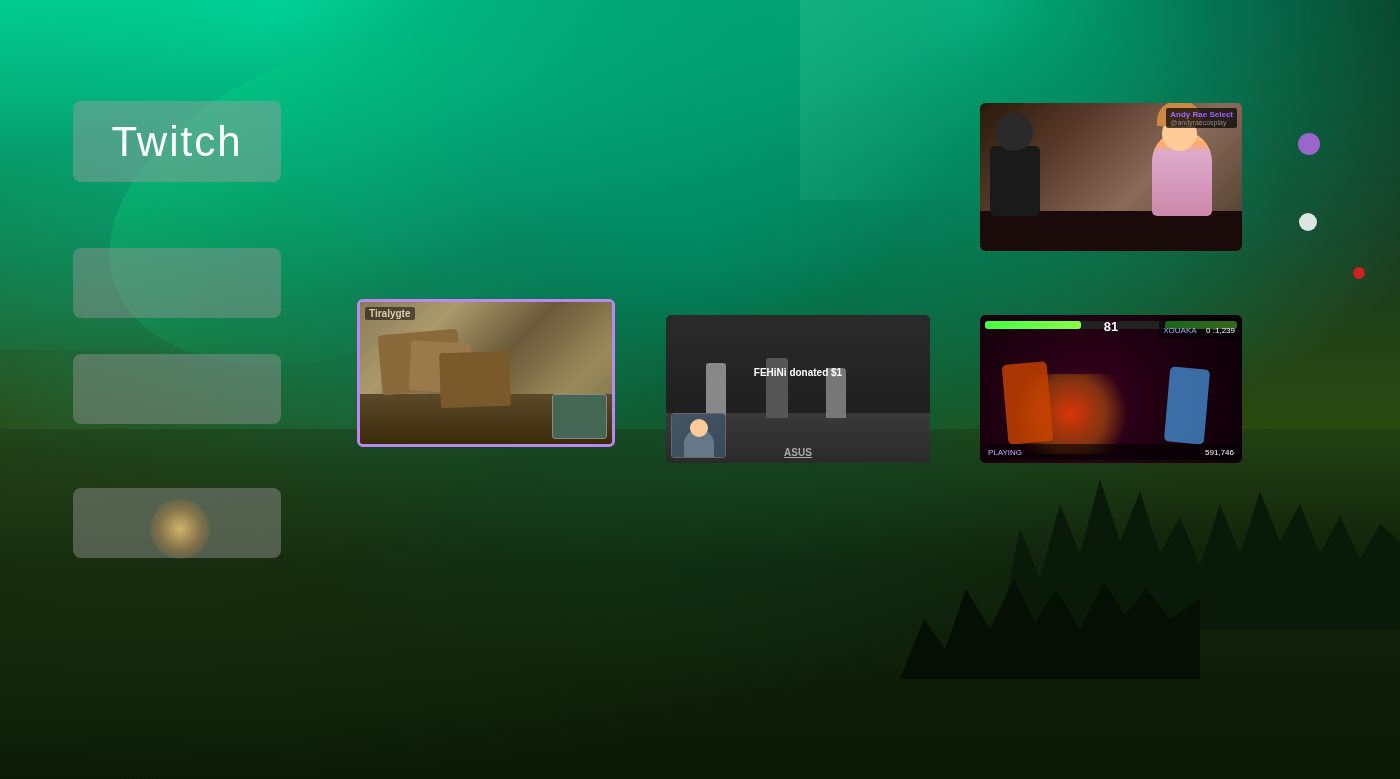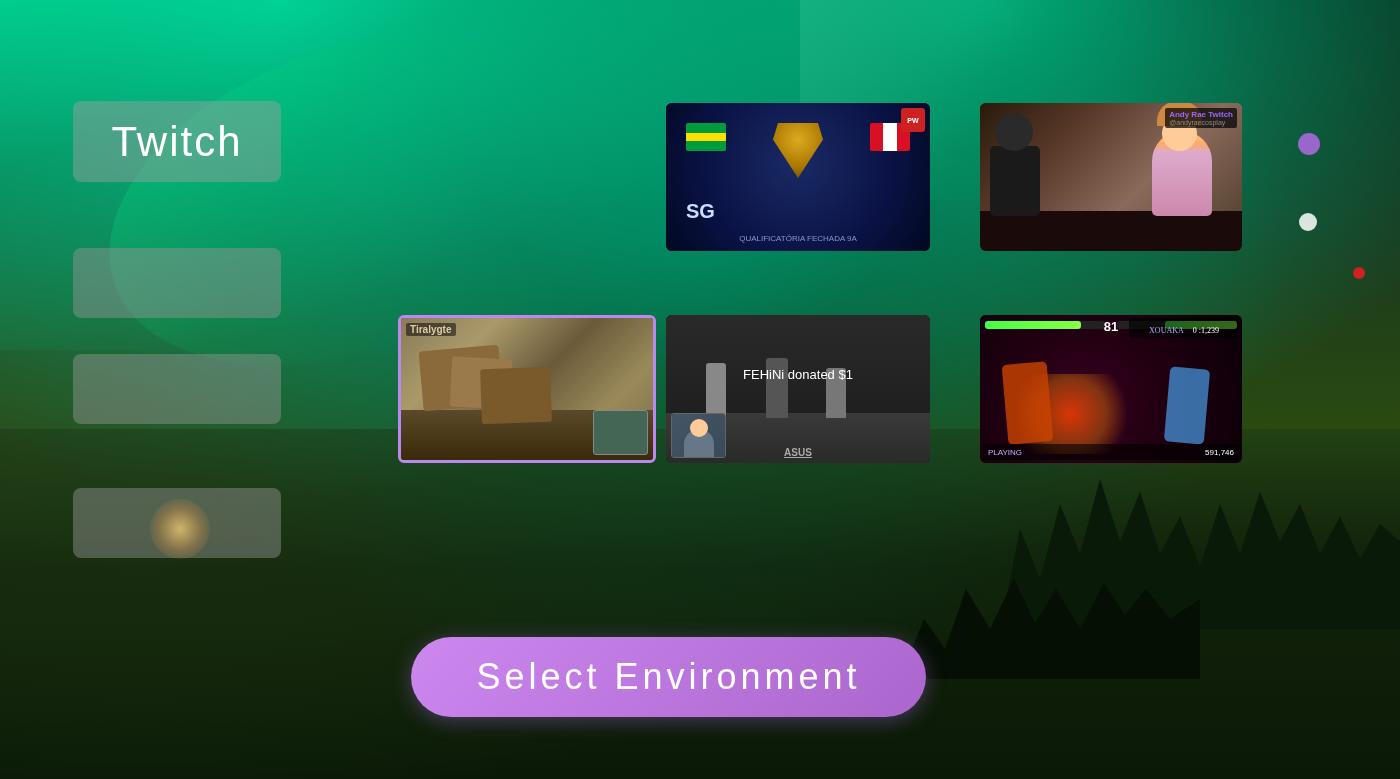--- a/index.html
+++ b/index.html
@@ -175,22 +175,22 @@
       position: relative;
       display: flex;
       align-items: center;
       justify-content: center;
       overflow: hidden;
     }
     .donation-text {
       position: absolute;
       top: 35%; left: 50%; transform: translateX(-50%);
       color: #ffffff;
-      font-size: 13px;
-      font-weight: normal;
+      font-size: 10px;
+      font-weight: bold;
       text-align: right;
       white-space: nowrap;
     }
 
     
     .fight-glow {
       position: absolute;
       width: 120px; height: 80px;
       background: radial-gradient(circle, #ff4400cc 0%, #ff880060 50%, transparent 80%);
       left: 30px; top: 40%;
@@ -266,61 +266,44 @@
 
   <div class="twitch-box">
     <span class="twitch-label">Twitch</span>
   </div>
 
   <div class="gray-box" style="top:248px;left:73px;width:208px;height:70px;"></div>
   <div class="gray-box" style="top:354px;left:73px;width:208px;height:70px;"></div>
   <div class="gray-box" style="top:488px;left:73px;width:208px;height:70px;"></div>
 
 
-  <div class="thumb" style="top:103px;left:666px;width:264px;height:148px;">
-    <div class="thumb-content thumb-dota">
-
-      <div style="position:absolute;inset:0;background:radial-gradient(circle at 50% 40%,#1a2a66 0%,#0a1244 60%,#000820 100%);"></div>
-
-      <div style="position:absolute;top:20px;left:20px;width:40px;height:28px;background:linear-gradient(180deg,#009c3b 35%,#ffdf00 35%,#ffdf00 65%,#009c3b 65%);border-radius:2px;"></div>
-      <div style="position:absolute;top:20px;right:20px;width:40px;height:28px;background:linear-gradient(90deg,#d91023 33%,#ffffff 33%,#ffffff 67%,#d91023 67%);border-radius:2px;"></div>
-
-      <div style="position:absolute;top:20px;left:50%;transform:translateX(-50%);width:50px;height:55px;background:radial-gradient(circle at 50% 30%,#ddaa22 0%,#aa7700 60%,#664400 100%);clip-path:polygon(10% 0%,90% 0%,100% 30%,50% 100%,0% 30%);"></div>
-
-      <div style="position:absolute;bottom:28px;left:20px;color:#ccddff;font-size:20px;font-weight:bold;">SG</div>
-
-      <div style="position:absolute;bottom:8px;left:0;right:0;text-align:center;color:#8899cc;font-size:8px;">QUALIFICATÓRIA FECHADA 9A</div>
-
-      <div style="position:absolute;top:5px;right:5px;width:24px;height:24px;background:#cc2222;border-radius:3px;display:flex;align-items:center;justify-content:center;color:white;font-size:7px;font-weight:bold;">PW</div>
-    </div>
-  </div>
 
   <div class="thumb" style="top:103px;left:980px;width:262px;height:148px;">
     <div class="thumb-content thumb-cosplay">
       <div style="position:absolute;inset:0;background:linear-gradient(135deg,#2a1a0a 0%,#5a3a2a 30%,#8a6a5a 60%,#4a3a2a 100%);"></div>
 
       <div style="position:absolute;bottom:0;left:0;right:0;height:40px;background:#1a0a0a;"></div>
 
       <div style="position:absolute;bottom:35px;right:30px;width:60px;height:85px;background:linear-gradient(180deg,#ffcc99 0%,#ffaa66 15%,#ddaacc 25%,#cc88aa 100%);border-radius:30px 30px 5px 5px;"></div>
 
       <div style="position:absolute;bottom:100px;right:45px;width:35px;height:35px;background:#ffcc99;border-radius:50%;"></div>
 
       <div style="position:absolute;bottom:125px;right:40px;width:45px;height:25px;background:#cc8844;border-radius:20px 20px 0 0;"></div>
 
       <div style="position:absolute;bottom:35px;left:10px;width:50px;height:70px;background:#1a1a1a;border-radius:5px;"></div>
       <div style="position:absolute;bottom:100px;left:15px;width:38px;height:38px;background:#2a2a2a;border-radius:50%;"></div>
 
       <div style="position:absolute;top:5px;right:5px;background:rgba(0,0,0,0.7);padding:2px 4px;border-radius:2px;">
-        <div style="color:#9966ff;font-size:8px;font-weight:bold;">Andy Rae Twitch</div>
+        <div style="color:#9966ff;font-size:8px;font-weight:bold;">Andy Rae Select</div>
         <div style="color:#888;font-size:7px;">@andyraecosplay</div>
       </div>
     </div>
   </div>
 
-  <div class="thumb thumb-border-purple" style="top:315px;left:357px;width:258px;height:148px;margin-left:41px;">
+  <div class="thumb thumb-border-purple" style="top:299px;left:357px;width:258px;height:148px;">
     <div class="thumb-content thumb-pubg2">
       <div style="position:absolute;inset:0;background:linear-gradient(135deg,#8a7a5a 0%,#aa9a6a 25%,#6a5a3a 50%,#9a8a5a 75%,#7a6a4a 100%);"></div>
 
       <div style="position:absolute;bottom:0;left:0;right:0;height:50px;background:linear-gradient(180deg,#5a4a2a 0%,#3a2a0a 100%);"></div>
 
       <div style="position:absolute;center:0;top:30px;left:20px;width:80px;height:60px;background:#8a6a3a;border-radius:4px;transform:rotate(-5deg);"></div>
       <div style="position:absolute;top:40px;left:50px;width:60px;height:50px;background:#9a7a4a;border-radius:3px;transform:rotate(3deg);"></div>
       <div style="position:absolute;top:50px;left:80px;width:70px;height:55px;background:#7a5a2a;border-radius:3px;transform:rotate(-2deg);"></div>
 
       <div style="position:absolute;top:5px;left:5px;color:#ddccaa;font-size:10px;font-weight:bold;background:rgba(0,0,0,0.5);padding:1px 4px;border-radius:2px;">Tiralygte</div>
@@ -365,29 +348,26 @@
       </div>
 
       <div style="position:absolute;top:4px;left:50%;transform:translateX(-50%);color:#fff;font-size:13px;font-weight:bold;">81</div>
 
       <div class="fight-glow"></div>
 
       <div style="position:absolute;bottom:20px;left:25px;width:45px;height:80px;background:#cc4400;border-radius:5px;transform:rotate(-5deg);opacity:0.8;"></div>
 
       <div style="position:absolute;bottom:20px;right:35px;width:40px;height:75px;background:#4488cc;border-radius:5px;transform:rotate(5deg);opacity:0.8;"></div>
 
-      <div style="position:absolute;top:3px;right:3px;background:rgba(0,0,0,0.6);padding:1px 20px;border-radius:2px;font-family:Liberation Serif, serif;">
+      <div style="position:absolute;top:3px;right:3px;background:rgba(0,0,0,0.6);padding:1px 4px;border-radius:2px;">
         <span style="color:#aaaaff;font-size:8px;">XOUAKA</span>
         <span style="color:#ffffff;font-size:8px;margin-left:5px;">0 :1,239</span>
       </div>
 
       <div style="position:absolute;bottom:3px;left:3px;right:3px;background:rgba(0,0,0,0.6);height:16px;display:flex;align-items:center;padding:0 5px;">
         <span style="color:#ccaaff;font-size:8px;">PLAYING</span>
         <span style="color:#fff;font-size:8px;margin-left:auto;">591,746</span>
       </div>
     </div>
   </div>
 
-  <button class="select-btn">
-    <span class="select-btn-text">Select Environment</span>
-  </button>
 
 </div>
 
 </body></html>

